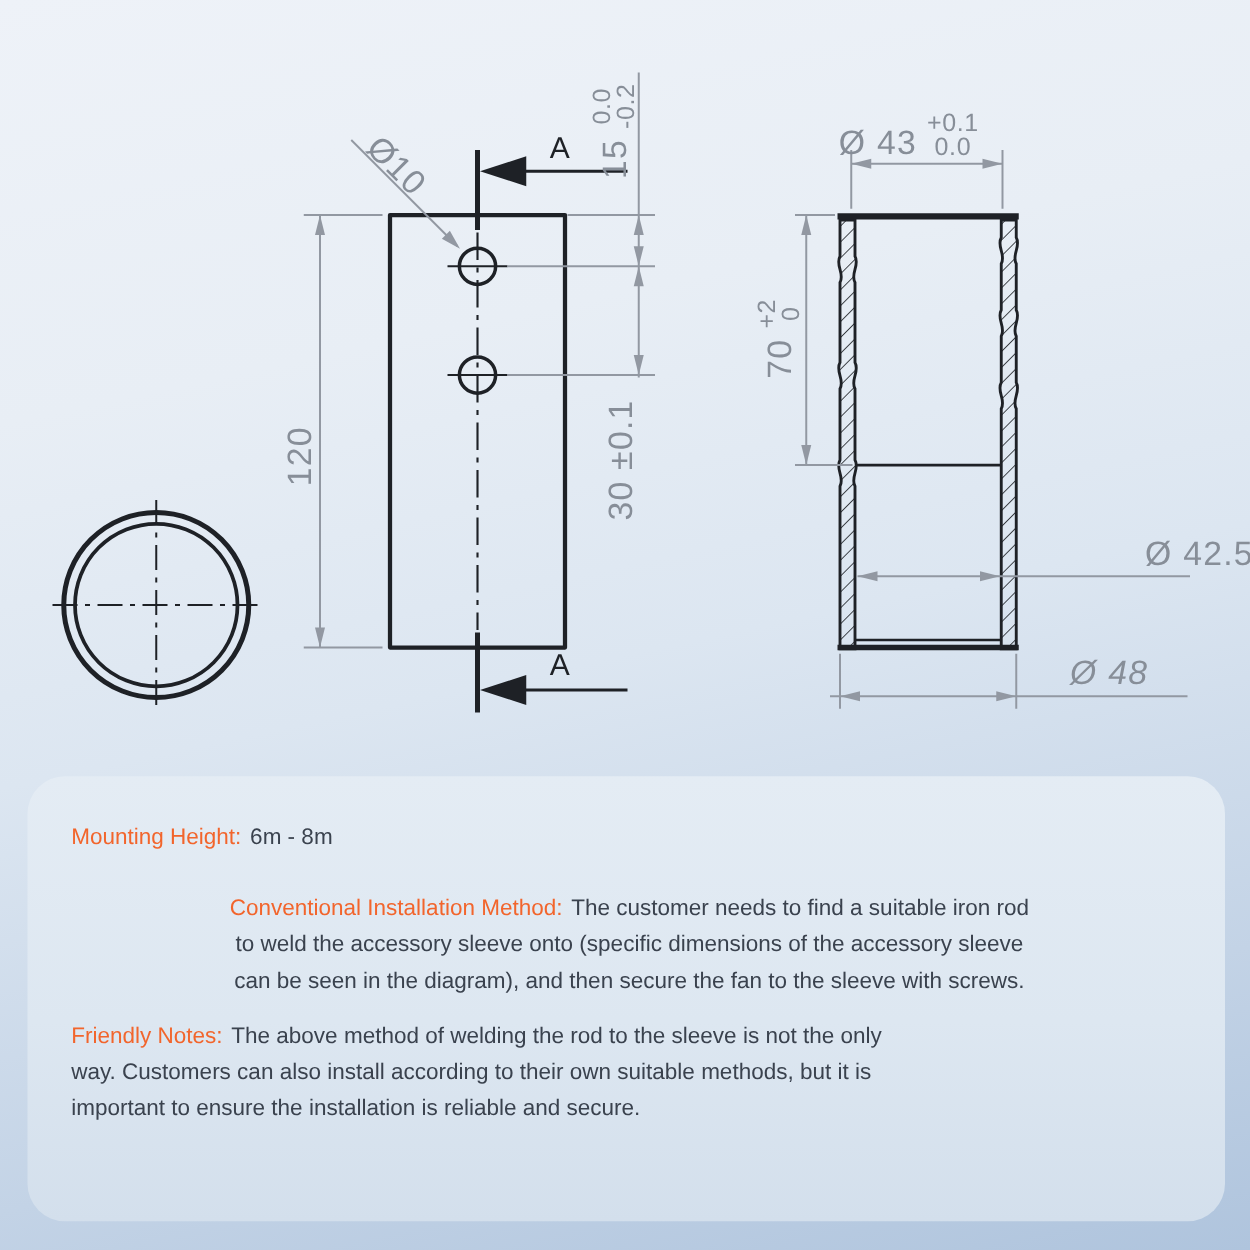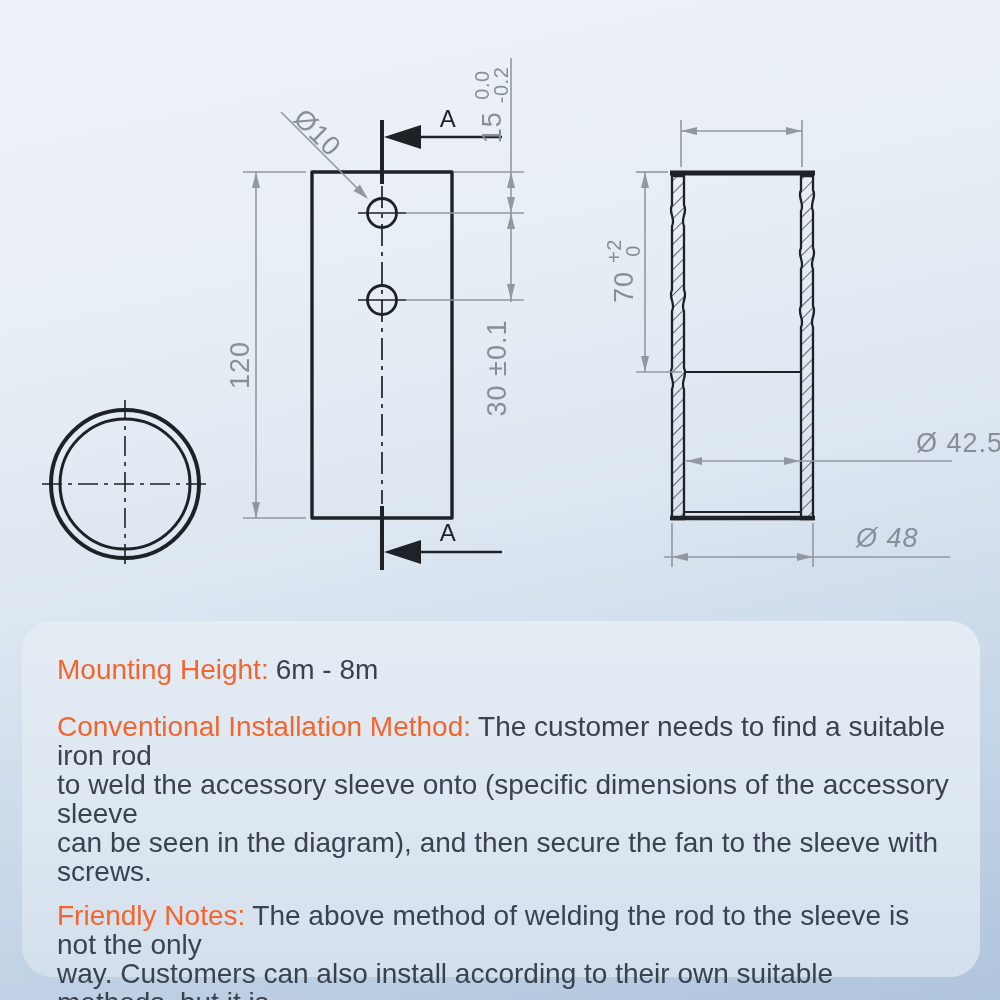--- a/index.html
+++ b/index.html
@@ -23,26 +23,26 @@
     position:absolute;transform:translate(-50%,-50%);
     color:#1E2126;font-size:24px;font-weight:500;letter-spacing:.5px;
   }
   
   .card{
     position:absolute;left:22px;top:621px;width:958px;height:356px;
     border-radius:30px;box-sizing:border-box;
     background:linear-gradient(180deg,#E4ECF4 0%,#DDE7F1 55%,#D3DFEC 100%);
     padding:34px 30px 0 35px;
   }
-  .note{margin:0;font-size:28px;line-height:29px;color:#3A424E;}
+  .note{margin:0;font-size:18px;line-height:29px;color:#3A424E;}
   .note-label{color:#F2652C;margin-right:7px;}
   .note-text{white-space:pre-line;}
   .mb1{margin-bottom:28px;}
   .mb2{margin-bottom:24px;}
-  .mb3{margin-bottom:15px;}
+  .mb3{margin-bottom:15px;text-align:center;}
 </style>
 </head>
 <body>
 
 <div class="stage">
 
   <svg width="1000" height="620" viewBox="0 0 1000 620">
     <defs>
       <pattern id="hatch" width="9" height="9" patternUnits="userSpaceOnUse" patternTransform="rotate(45)">
         <line x1="0" y1="0" x2="0" y2="9" stroke="#1E2126" stroke-width="1.3"></line>
@@ -149,20 +149,27 @@
     <span class="tol">
       <span>0.0</span>
       <span>-0.2</span>
     </span>
   </div>
 
   <div class="dim rot" style="left:497px;top:368px;">
     <span>30 ±0.1</span>
   </div>
 
+  <div class="dim alignend" style="left:671px;top:84px;height:44px;">
+    <span>Ø 43</span>
+    <span class="tol">
+      <span>+0.1</span>
+      <span>0.0</span>
+    </span>
+  </div>
 
   <div class="dim rot" style="left:624px;top:271px;">
     <span>70</span>
     <span class="tol">
       <span>+2</span>
       <span>0</span>
     </span>
   </div>
 
   <div class="dim" style="left:868px;top:430px;margin-left:48px;">

